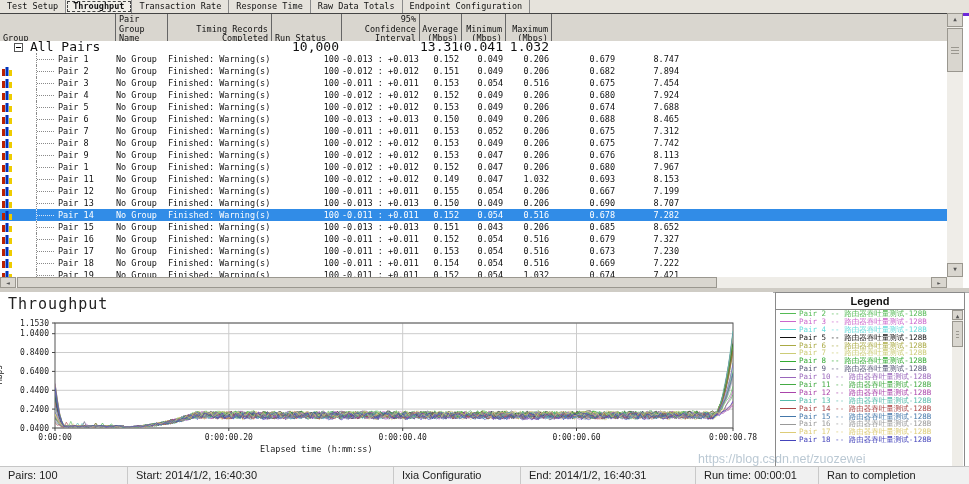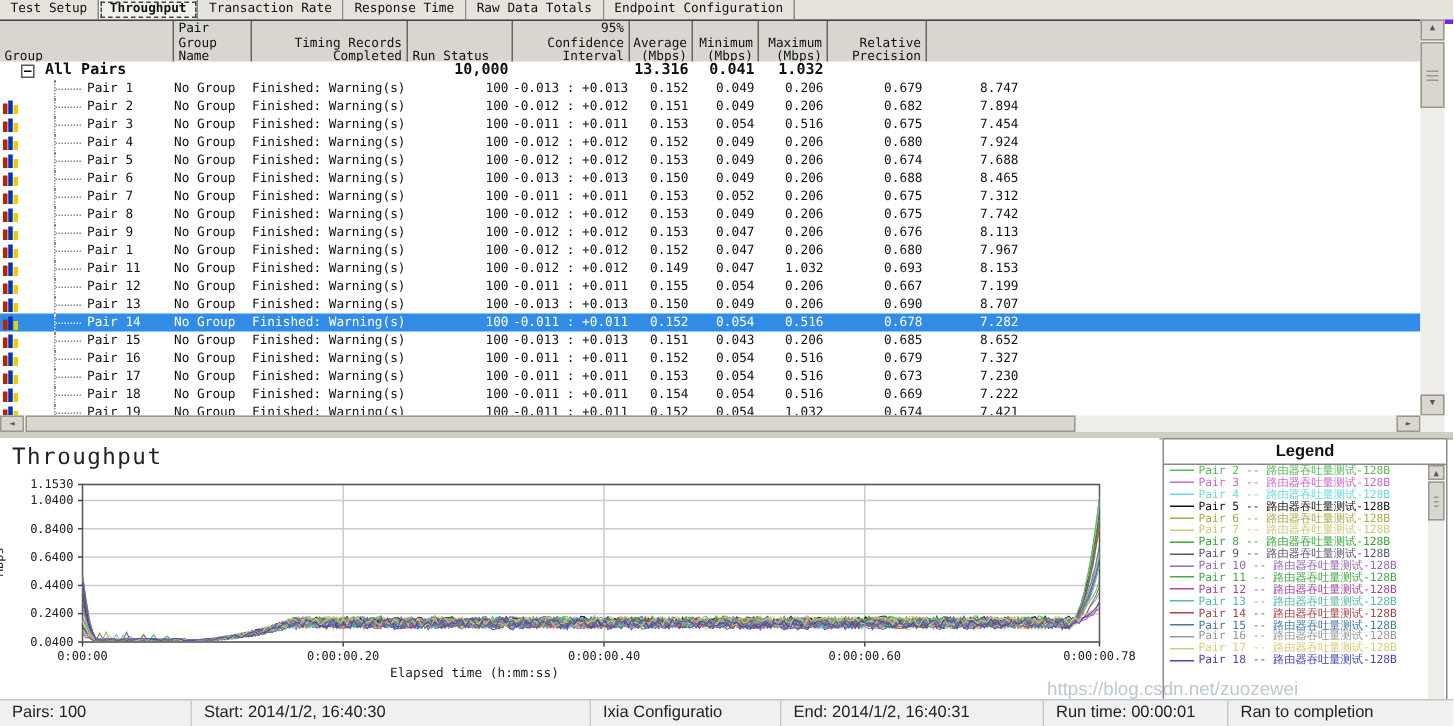--- a/index.html
+++ b/index.html
@@ -26,21 +26,21 @@
   .cell{overflow:hidden;}
   .num{text-align:right;padding-right:3px;}
   .c-group{position:relative;}
   .tree-v{position:absolute;left:36px;top:0;bottom:0;border-left:1px dotted #8a8a8a;}
   .tree-h{position:absolute;left:37px;top:6px;width:17px;border-top:1px dotted #8a8a8a;}
   .pair-name{position:absolute;left:58px;top:0;}
   .pair-icon{position:absolute;left:2px;top:1px;}
   .row.sel{background:#318ce7;color:#fff;}
   .row.sel .tree-v{border-left-color:#dce9f8;}
   .row.sel .tree-h{border-top-color:#dce9f8;}
-  #all-pairs-row{height:12px;line-height:12px;font-weight:bold;font-size:10px;}
+  #all-pairs-row{height:12px;line-height:12px;font-weight:normal;font-size:13px;}
   #expand-box{position:absolute;left:14px;top:2px;width:9px;height:9px;background:#fff;border:1px solid #555;box-sizing:border-box;}
   #expand-box:after{content:"";position:absolute;left:1px;top:3px;width:5px;height:1px;background:#000;}
   #all-pairs-label{position:absolute;left:30px;top:0;}
 
   
   .sb{background:#efede8;position:absolute;}
   .sb-btn{position:absolute;background:#d9d6cf;border:1px solid #9a978f;box-sizing:border-box;
           color:#555;font-size:6px;line-height:9px;text-align:center;overflow:hidden;}
   .sb-thumb{position:absolute;background:#d9d6cf;border:1px solid #9a978f;box-sizing:border-box;}
   .grip{position:absolute;left:3px;right:3px;top:50%;height:1px;background:#9a978f;
@@ -126,24 +126,20 @@
         <span>Average
 (Mbps)</span>
       </div>
       <div class="th num">
         <span>Minimum
 (Mbps)</span>
       </div>
       <div class="th num">
         <span>Maximum
 (Mbps)</span>
-      </div>
-      <div class="th num">
-        <span>Relative
-Precision</span>
       </div>
       <div class="th fill"></div>
     </div>
 
   <div id="rows">
     <div id="all-pairs-row" class="tr">
       <div class="cell c-group">
         <span id="expand-box"></span>
         <span id="all-pairs-label">All Pairs</span>
       </div>

